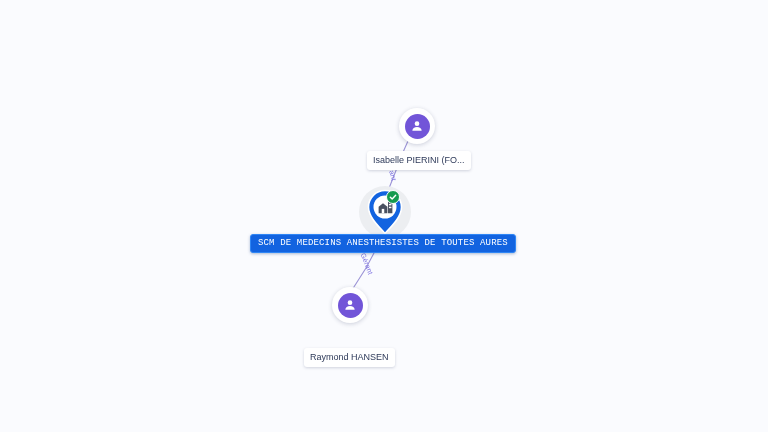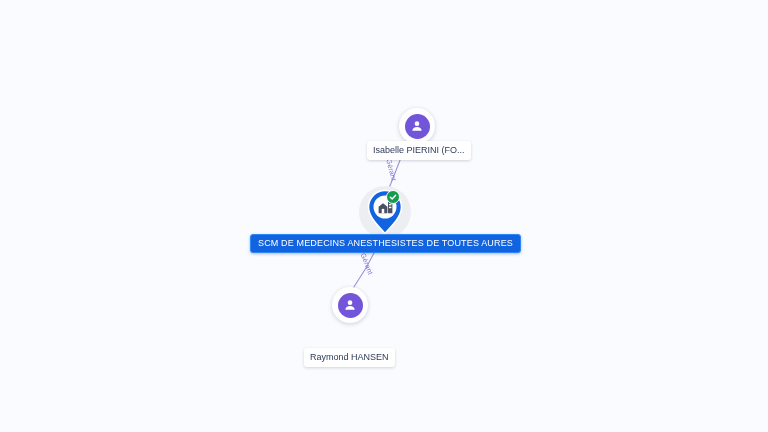--- a/index.html
+++ b/index.html
@@ -84,21 +84,21 @@
     background: #ffffff;
     color: #2e3a59;
     font-size: 9px;
     line-height: 12px;
     padding: 3px 6px 4px 6px;
     border-radius: 3px;
     white-space: nowrap;
     box-shadow: 0 1px 3px rgba(40,50,90,.20);
     font-family: "Liberation Sans", sans-serif;
   }
-  #person-label-top    { left: 367px; top: 141px; }
+  #person-label-top    { left: 367px; top: 151px; }
   #person-label-bottom { left: 304px; top: 320px; margin-top: 28px; }
 
   
   #company-node {
     position: absolute;
     left: 359px;
     top: 186px;
     width: 52px;
     height: 52px;
   }
@@ -151,21 +151,21 @@
     background: #1263e0;
     border: 1px solid #2f86f5;
     border-radius: 3px;
     color: #ffffff;
     font-size: 9px;
     line-height: 12px;
     letter-spacing: .15px;
     padding: 2px 7px 3px 7px;
     white-space: nowrap;
     box-shadow: 0 1px 3px rgba(20,60,130,.35);
-    font-family: Liberation Sans, sans-serif;
+    font-family: Liberation Mono, monospace;
   }
 </style>
 </head>
 <body>
 
 <div id="graph-canvas">
 
   <svg class="edges-layer" viewBox="0 0 768 432" width="768" height="432">
 
     <path d="M 386 196 L 404 150 L 412 132" fill="none" stroke="#9b93d6" stroke-width="1.1" stroke-linecap="round"></path>

